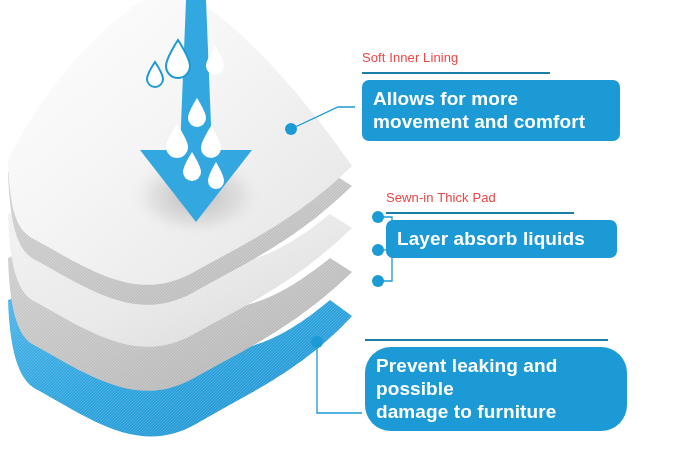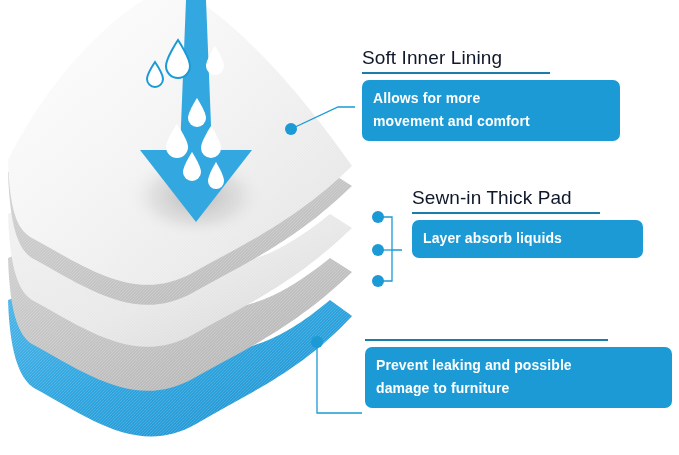--- a/index.html
+++ b/index.html
@@ -7,56 +7,56 @@
        font-family:"Liberation Sans","DejaVu Sans",sans-serif;}
   #stage{position:relative;width:679px;height:455px;background:#fff;}
 
   
   #product{position:absolute;left:0;top:0;width:400px;height:455px;}
   #product svg{display:block;}
 
   
   .callout{position:absolute;}
   .co-head{
-    color:#0f172a;
-    font-size:19px;
+    color:#ef4444;
+    font-size:13px;
     line-height:23px;
     white-space:nowrap;
     letter-spacing:0.1px;
   }
   .co-rule{
     height:2px;
     background:#1a7fa8;
     margin-top:3px;
   }
   .co-box{
     background:#1b9ad6;
     border-radius:7px;
     color:#ffffff;
-    font-size:14px;
+    font-size:19px;
     line-height:23px;
     font-weight:bold;
     padding:7px 11px 8px 11px;
     box-sizing:border-box;
     white-space:pre-line;
     letter-spacing:0.1px;
   }
 
   
   #callout-1{left:362px;top:46px;}
   #callout-1 .co-rule{width:188px;}
   #callout-1 .co-box{width:258px;margin-top:6px;}
 
-  #callout-2{left:412px;top:186px;}
+  #callout-2{left:386px;top:186px;}
   #callout-2 .co-rule{width:188px;}
   #callout-2 .co-box{width:231px;margin-top:6px;}
 
   #callout-3{left:365px;top:336px;}
   #callout-3 .co-rule{width:243px;}
-  #callout-3 .co-box{width:307px;margin-top:6px;}
+  #callout-3 .co-box{width:262px;margin-top:6px;border-radius:26px;}
 
   
   #connectors{position:absolute;left:0;top:0;width:679px;height:455px;
               pointer-events:none;}
 </style>
 </head>
 <body>
 
 <div id="stage">
 

